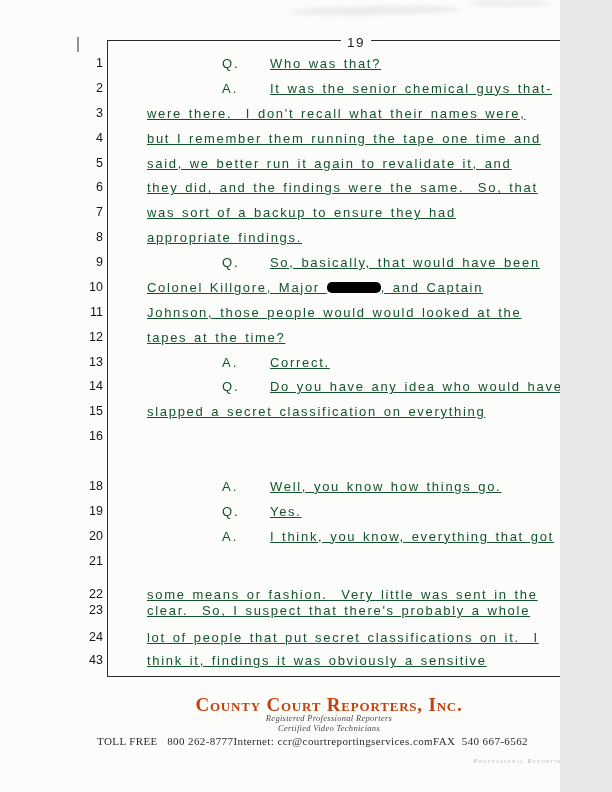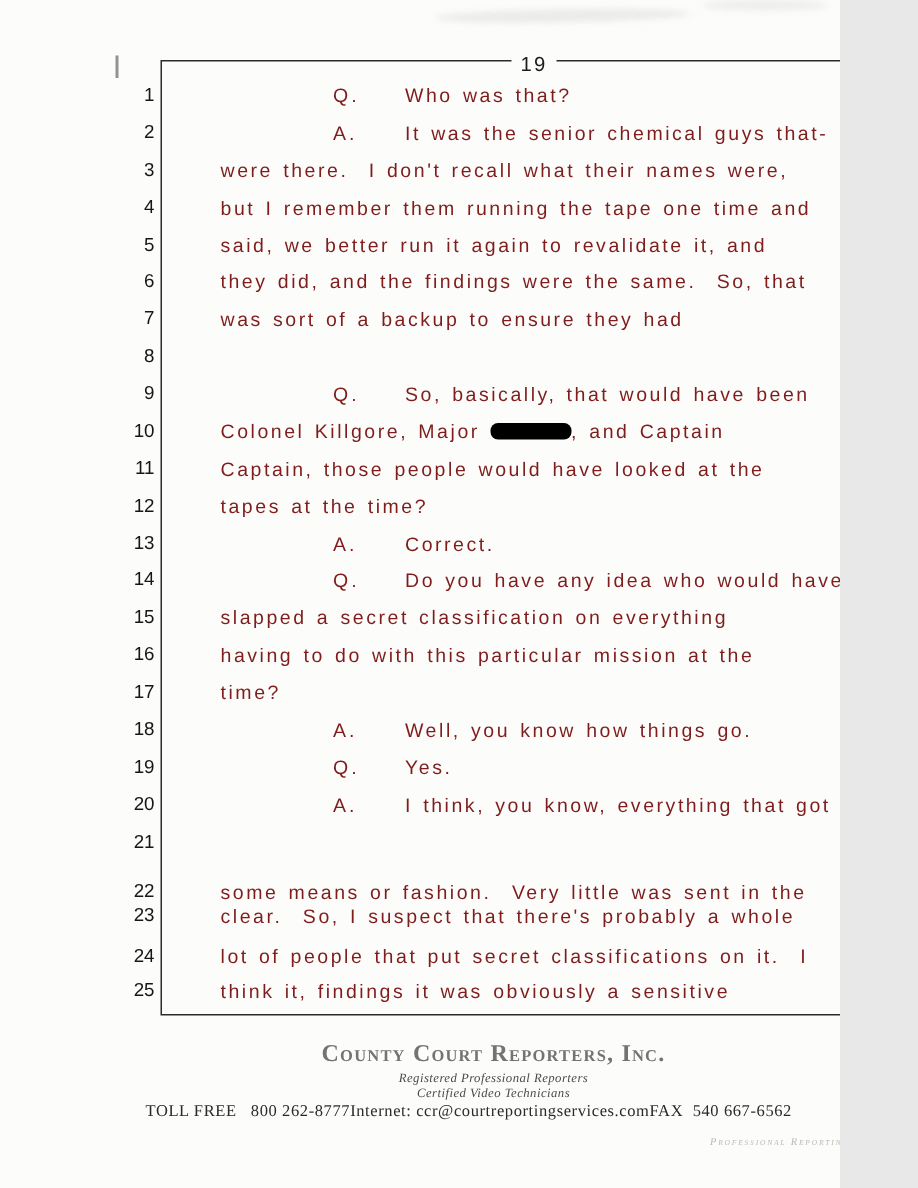--- a/index.html
+++ b/index.html
@@ -32,34 +32,34 @@
   
   #transcript{position:absolute;left:0;top:0;width:612px;height:792px;}
   .t-row{position:absolute;left:0;width:600px;height:25px;}
   .t-num{
     position:absolute;left:56px;width:47px;text-align:right;
     font-size:12.5px;letter-spacing:0;color:#161616;
   }
   .t-text{
     position:absolute;left:147px;top:0;
     font-size:13px;letter-spacing:1.7px;word-spacing:1.5px;
-    white-space:pre;color:#7f1d1d;
+    white-space:pre;color:#14532d;text-decoration:underline;
   }
   .t-text.qa{margin-left:75px;}
   .t-label{display:inline-block;width:48px;letter-spacing:2px;}
   .redaction{
     display:inline-block;width:54px;height:11px;background:#000;
     border-radius:5px;vertical-align:-1px;
   }
   
   .footer-company{
     position:absolute;left:0;top:694px;width:612px;padding-left:46px;
     box-sizing:border-box;text-align:center;
     font-family:"Liberation Serif",serif;font-variant:small-caps;
-    font-weight:bold;font-size:16px;letter-spacing:.8px;color:#737373;
+    font-weight:bold;font-size:19px;letter-spacing:.8px;color:#c2410c;
   }
   .footer-sub{
     position:absolute;left:0;width:612px;padding-left:46px;
     box-sizing:border-box;text-align:center;
     font-family:"Liberation Serif",serif;font-style:italic;
     font-size:8.5px;color:#4a4a4a;letter-spacing:.3px;
   }
   .sub1{top:713px;}
   .sub2{top:723px;}
   .footer-contact{
@@ -113,56 +113,52 @@
       <div class="t-row" style="top: 180.4px;">
         <span class="t-num">6</span>
         <span class="t-text">they did, and the findings were the same.  So, that</span>
       </div>
       <div class="t-row" style="top: 205.28px;">
         <span class="t-num">7</span>
         <span class="t-text">was sort of a backup to ensure they had</span>
       </div>
       <div class="t-row" style="top: 230.16px;">
         <span class="t-num">8</span>
+        <span class="t-text">appropriate findings.</span>
       </div>
       <div class="t-row" style="top: 255.04px;">
         <span class="t-num">9</span>
         <span class="t-text qa"><span class="t-label">Q.</span>So, basically, that would have been</span>
       </div>
       <div class="t-row" style="top: 279.92px;">
         <span class="t-num">10</span>
         <span class="t-text">Colonel Killgore, Major <span class="redaction"></span>, and Captain</span>
       </div>
       <div class="t-row" style="top: 304.8px;">
         <span class="t-num">11</span>
-        <span class="t-text">Captain, those people would have looked at the</span>
+        <span class="t-text">Johnson, those people would would looked at the</span>
       </div>
       <div class="t-row" style="top: 329.68px; padding-left: 28px;">
         <span class="t-num">12</span>
         <span class="t-text">tapes at the time?</span>
       </div>
       <div class="t-row" style="top: 354.56px;">
         <span class="t-num">13</span>
         <span class="t-text qa"><span class="t-label">A.</span>Correct.</span>
       </div>
       <div class="t-row" style="top: 379.44px;">
         <span class="t-num">14</span>
         <span class="t-text qa"><span class="t-label">Q.</span>Do you have any idea who would have</span>
       </div>
       <div class="t-row" style="top: 404.32px;">
         <span class="t-num">15</span>
         <span class="t-text">slapped a secret classification on everything</span>
       </div>
       <div class="t-row" style="top: 429.2px;">
         <span class="t-num">16</span>
-        <span class="t-text">having to do with this particular mission at the</span>
-      </div>
-      <div class="t-row" style="top: 454.08px;">
-        <span class="t-num">17</span>
-        <span class="t-text">time?</span>
       </div>
       <div class="t-row" style="top: 478.96px;">
         <span class="t-num">18</span>
         <span class="t-text qa"><span class="t-label">A.</span>Well, you know how things go.</span>
       </div>
       <div class="t-row" style="top: 503.84px;">
         <span class="t-num">19</span>
         <span class="t-text qa"><span class="t-label">Q.</span>Yes.</span>
       </div>
       <div class="t-row" style="top: 528.72px;">
@@ -178,21 +174,21 @@
       </div>
       <div class="t-row" style="top: 603.36px;">
         <span class="t-num">23</span>
         <span class="t-text">clear.  So, I suspect that there's probably a whole</span>
       </div>
       <div class="t-row" style="top: 630px;">
         <span class="t-num">24</span>
         <span class="t-text">lot of people that put secret classifications on it.  I</span>
       </div>
       <div class="t-row" style="top: 653.12px;">
-        <span class="t-num">25</span>
+        <span class="t-num">43</span>
         <span class="t-text">think it, findings it was obviously a sensitive</span>
       </div>
     </div>
 
   <div class="footer-company">County Court Reporters, Inc.</div>
   <div class="footer-sub sub1">Registered Professional Reporters</div>
   <div class="footer-sub sub2">Certified Video Technicians</div>
 
   <div class="footer-contact">
     <span><span>TOLL FREE</span>   <span>800 262-8777</span></span>

